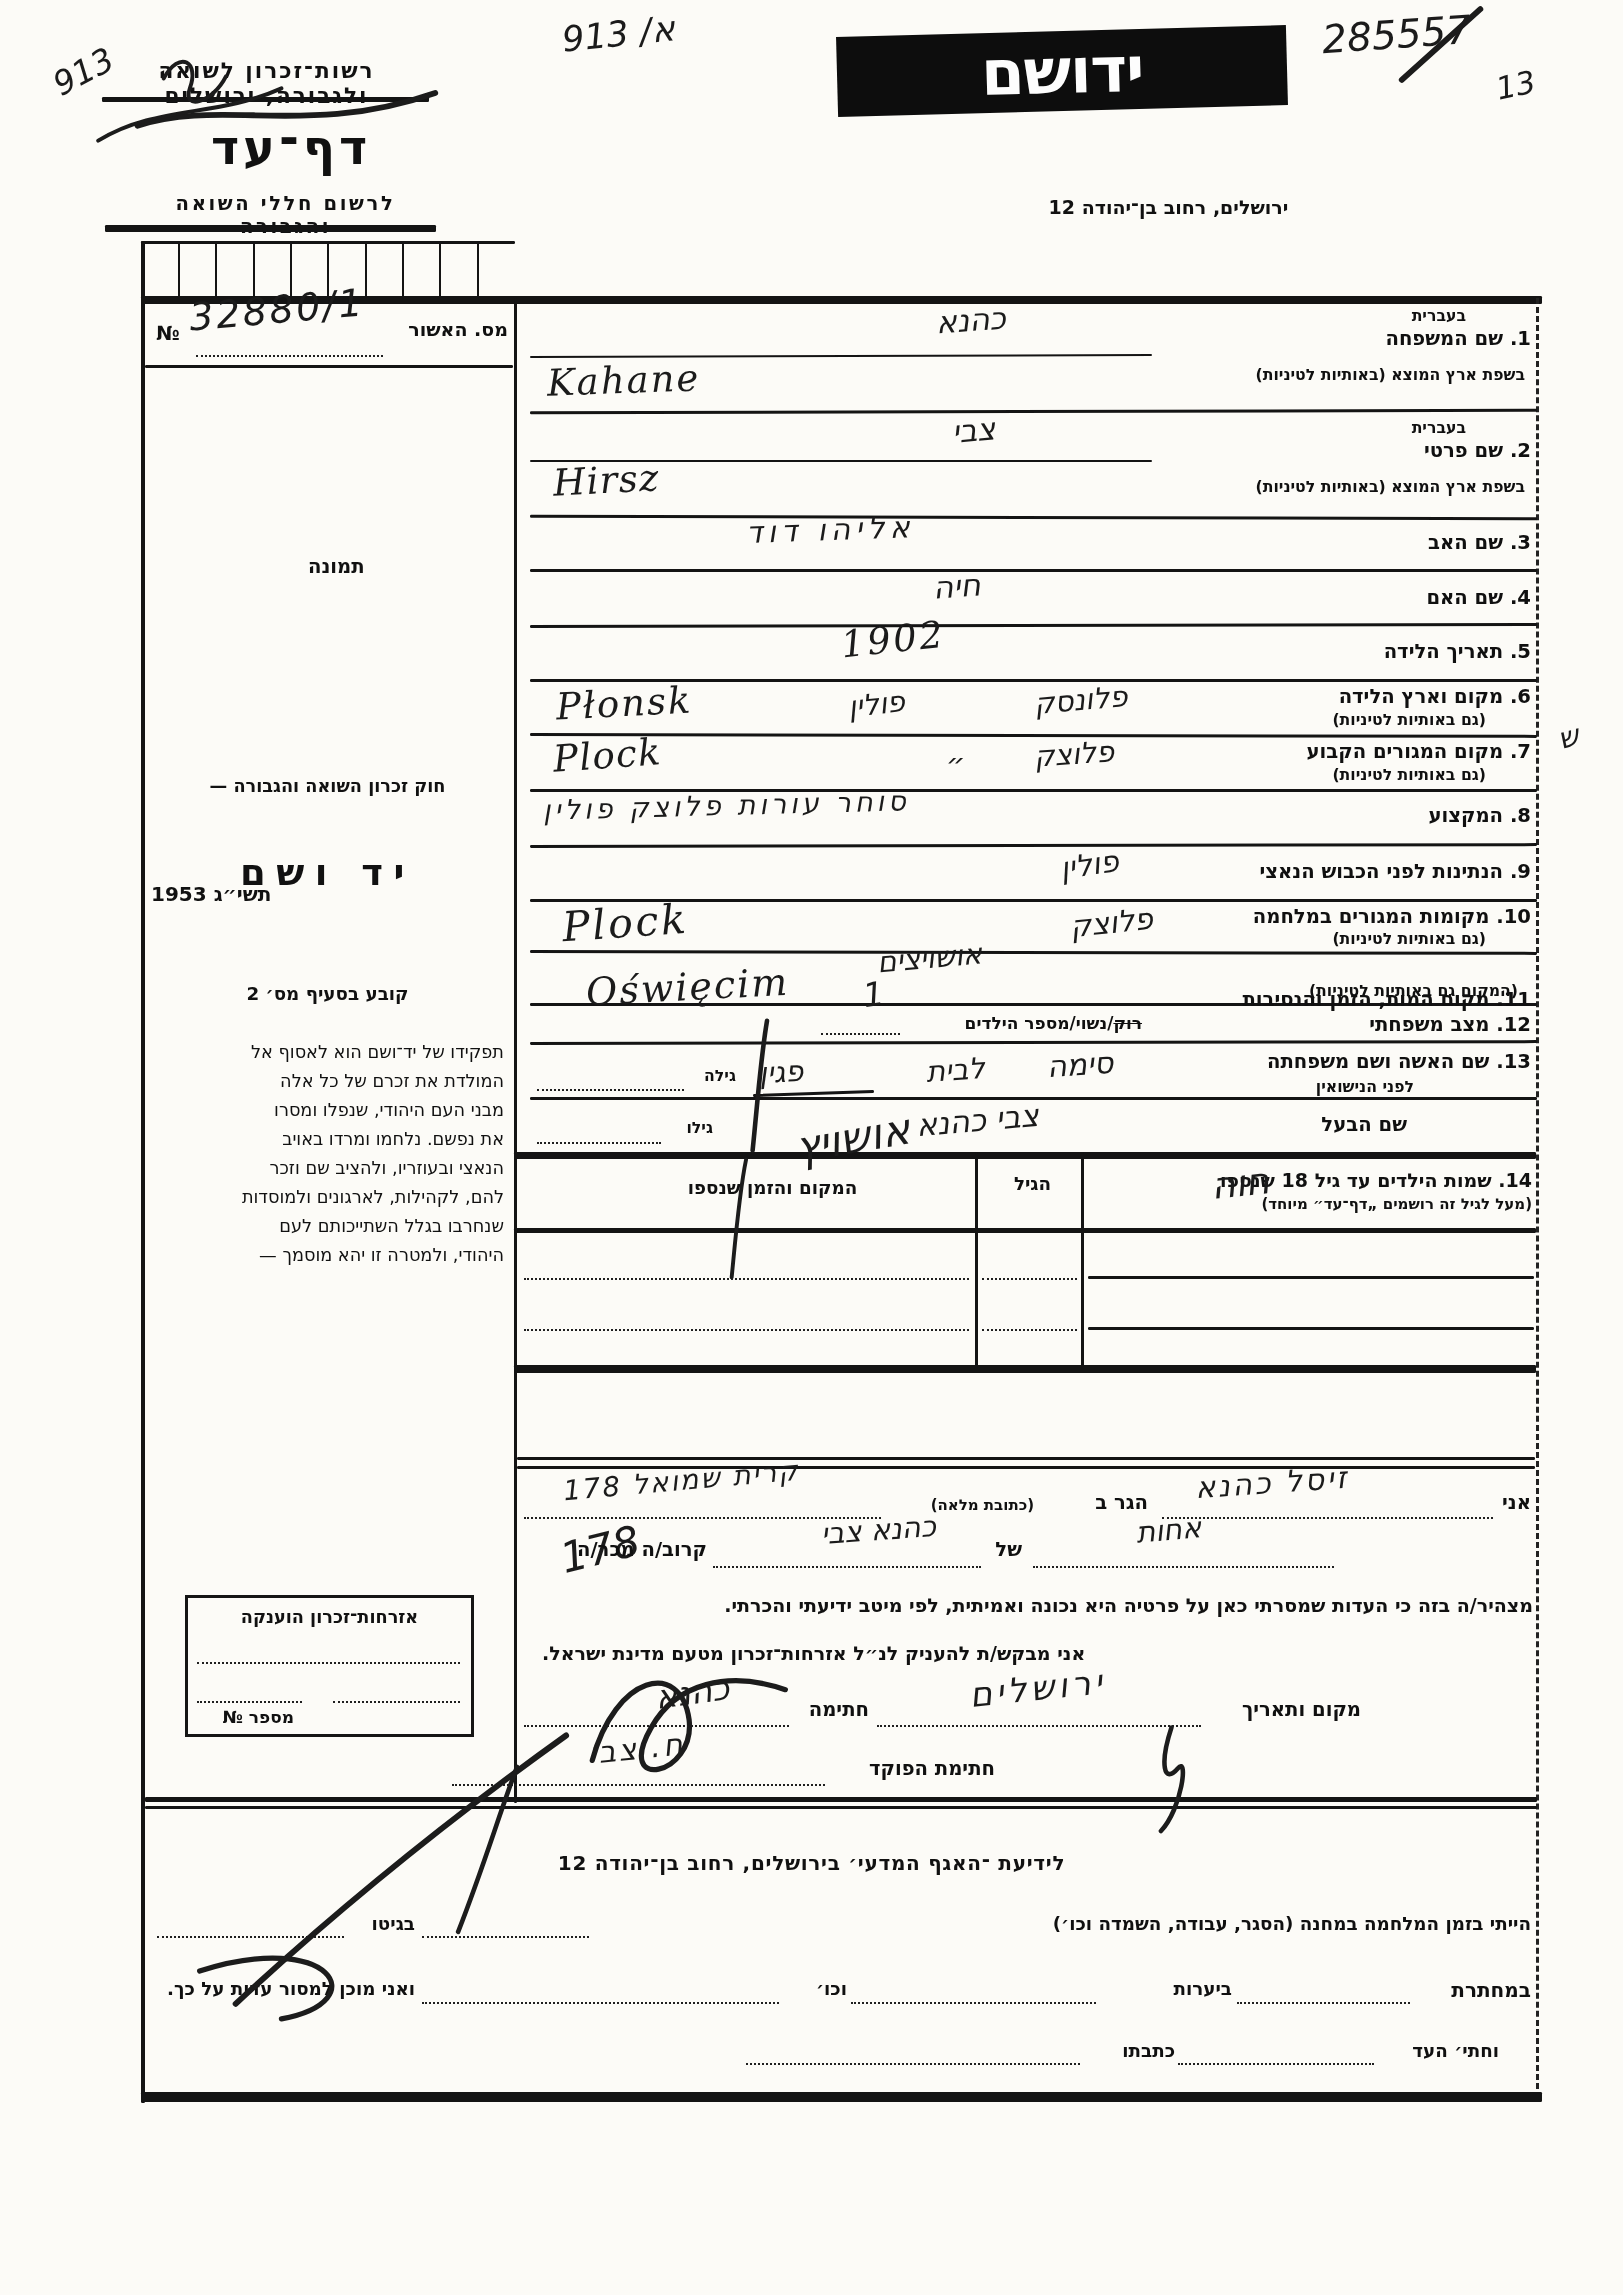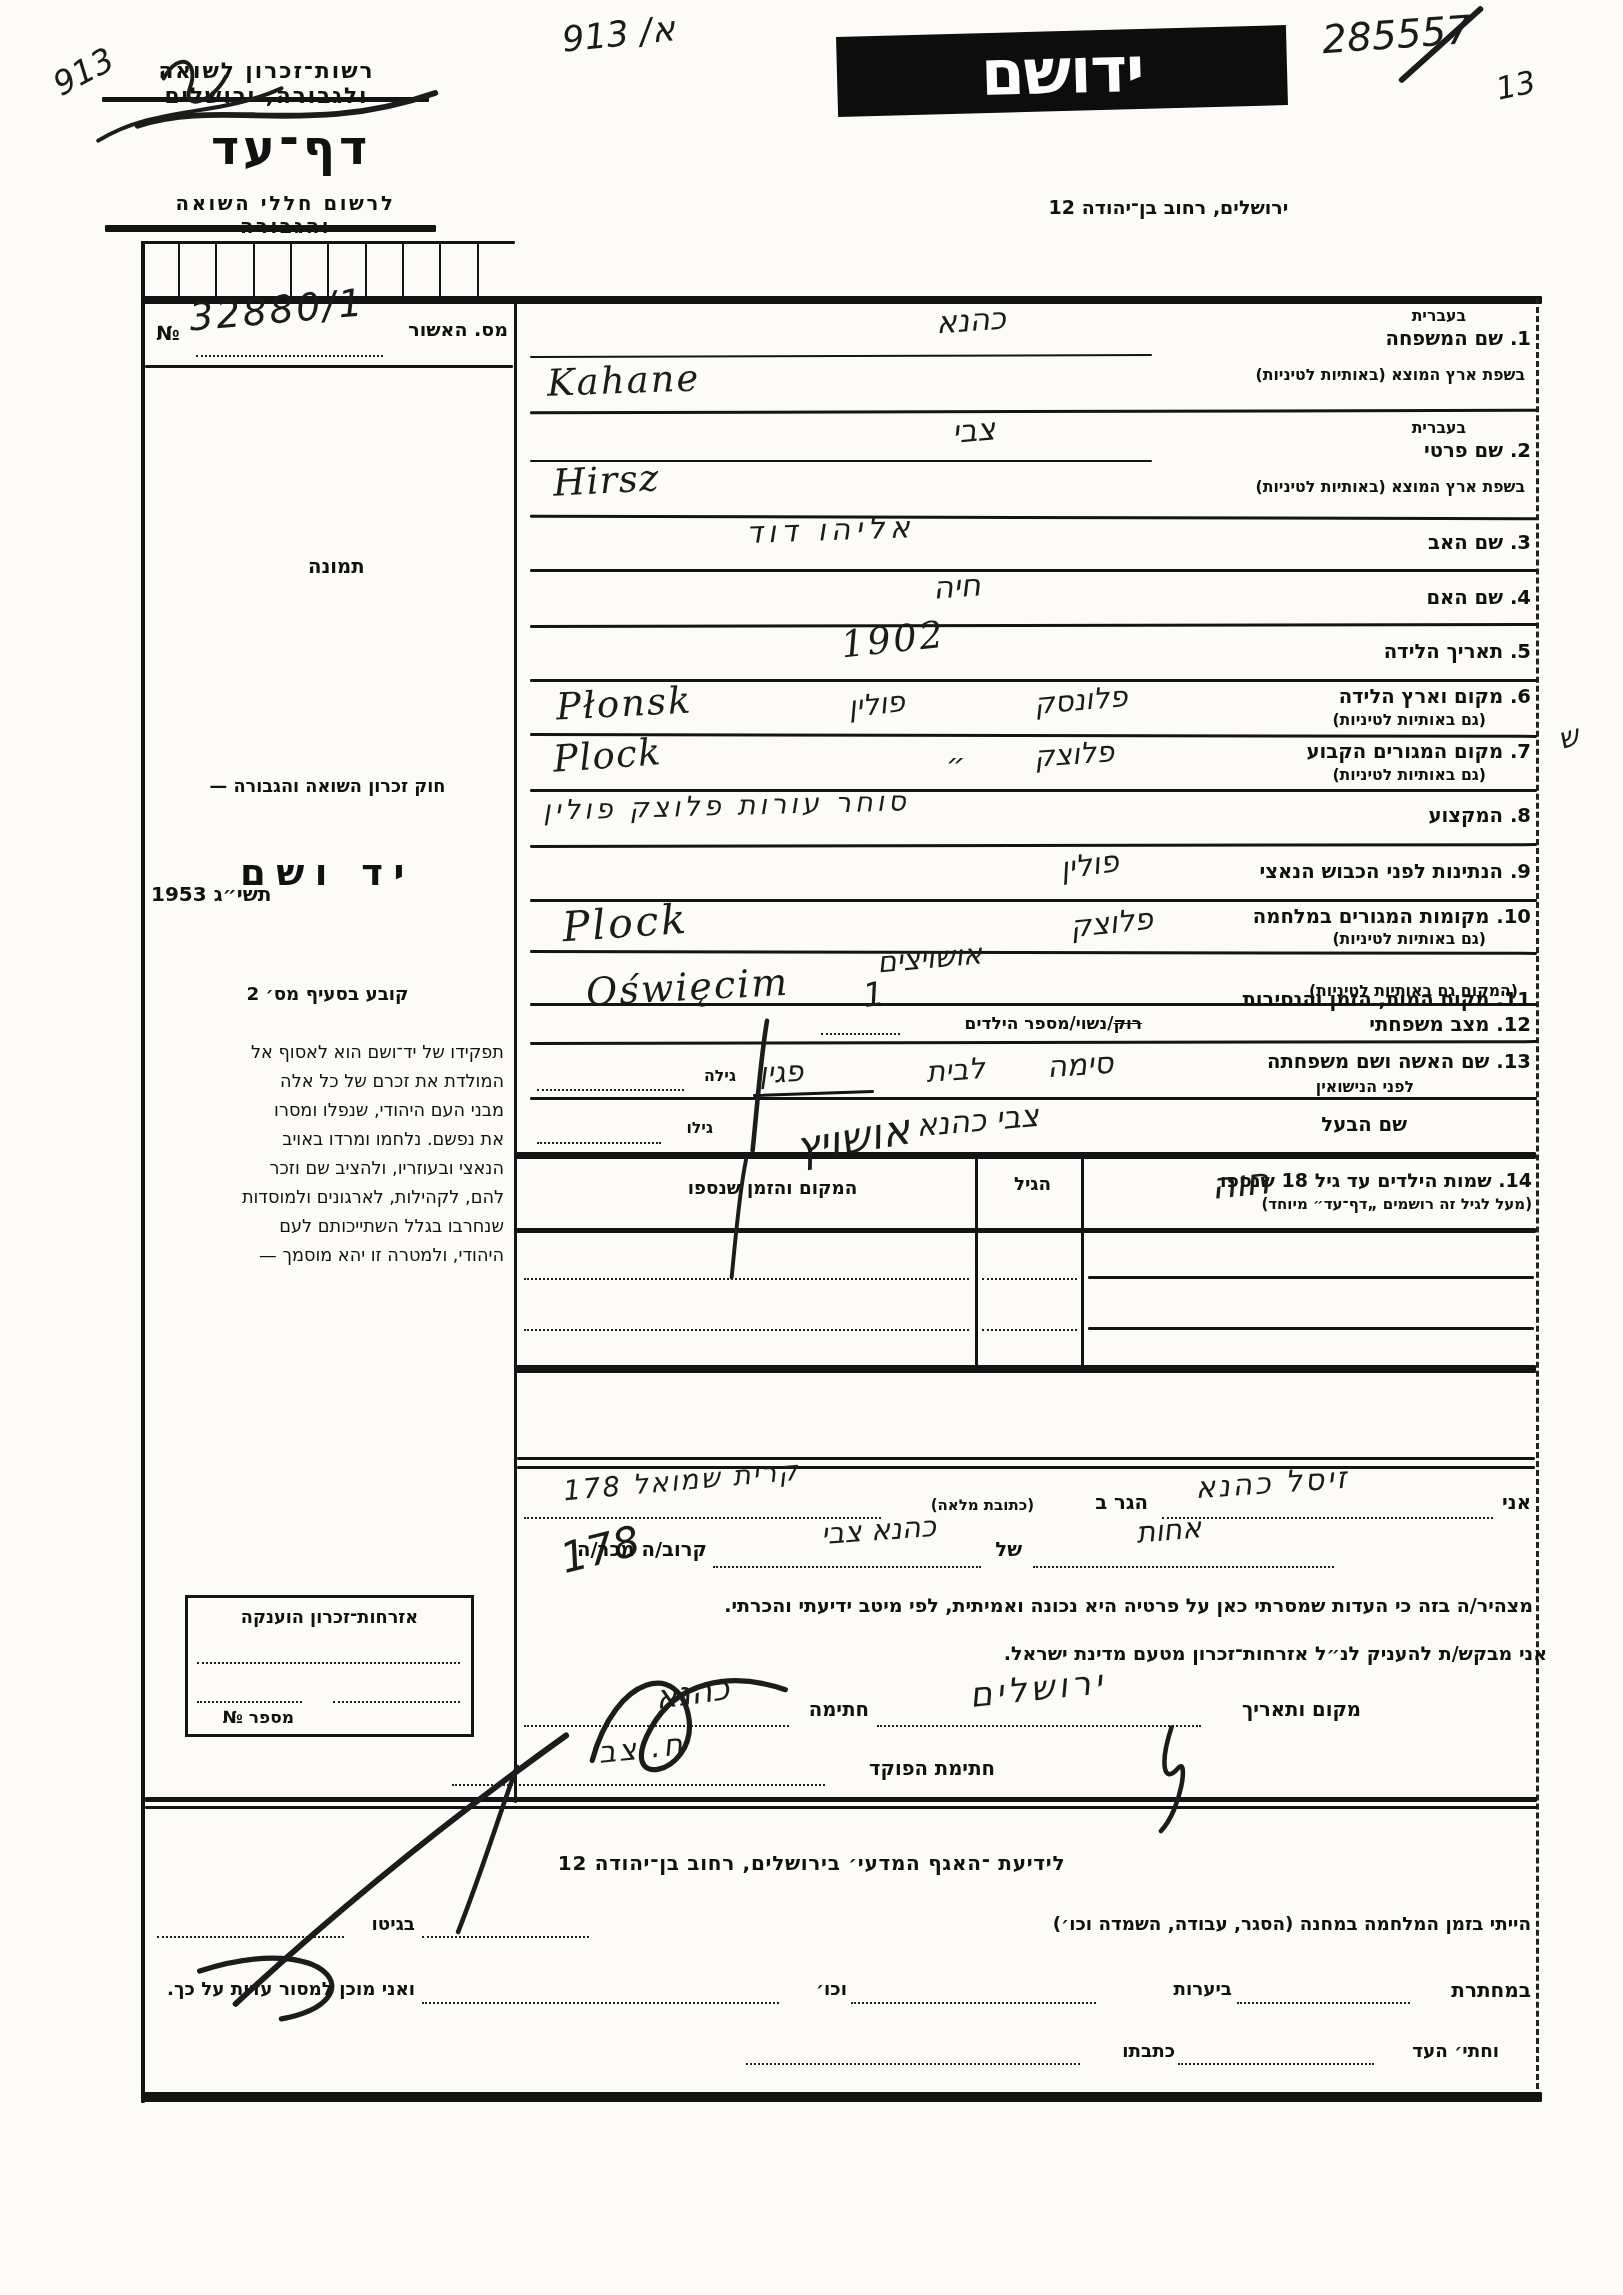--- a/index.html
+++ b/index.html
@@ -247,21 +247,21 @@
   <div class="hw" dir="ltr" style="left:560px;top:1525px;font-size:42px;transform:rotate(-14deg);">178</div>
 
   <div class="lbl" style="right:916px;top:1538px;font-size:19.6px;">קרוב/ה מכר/ה</div>
   <div class="dot" style="left:713px;top:1566px;width:268px;"></div>
   <div class="hw" style="left:821px;top:1513px;font-size:29px;transform:rotate(-4deg);">כהנא צבי</div>
   <div class="lbl" style="right:601px;top:1538px;font-size:19.6px;">של</div>
   <div class="dot" style="left:1033px;top:1566px;width:301px;"></div>
   <div class="hw" style="left:1136px;top:1513px;font-size:29px;transform:rotate(-5deg);">אחות</div>
 
   <div class="abs" style="left:517px;top:1594px;width:1016px;direction:rtl;text-align:right;font-size:19px;font-weight:bold;">מצהיר/ה בזה כי העדות שמסרתי כאן על פרטיה היא נכונה ואמיתית, לפי מיטב ידיעתי והכרתי.</div>
-  <div class="abs" style="left:531px;top:1642px;width:1016px;direction:rtl;text-align:right;font-size:19px;font-weight:bold;">אני מבקש/ת להעניק לנ״ל אזרחות־זכרון מטעם מדינת ישראל.</div>
+  <div class="abs" style="left:542px;top:1642px;width:1016px;direction:rtl;text-align:left;font-size:19px;font-weight:bold;">אני מבקש/ת להעניק לנ״ל אזרחות־זכרון מטעם מדינת ישראל.</div>
 
   <div class="lbl" style="right:262px;top:1698px;font-size:19.6px;">מקום ותאריך</div>
   <div class="dot" style="left:877px;top:1725px;width:324px;"></div>
   <div class="hw" style="left:969px;top:1668px;font-size:34px;transform:rotate(-6deg);letter-spacing:3.9px;">ירושלים</div>
   <div class="lbl" style="right:754px;top:1698px;font-size:19.6px;">חתימה</div>
   <div class="dot" style="left:524px;top:1725px;width:265px;"></div>
   <div class="hw" style="left:655px;top:1673px;font-size:33px;transform:rotate(-8deg);">כהנא</div>
 
   <div class="lbl" style="right:628px;top:1757px;font-size:19.6px;">חתימת הפוקד</div>
   <div class="dot" style="left:452px;top:1784px;width:373px;"></div>

